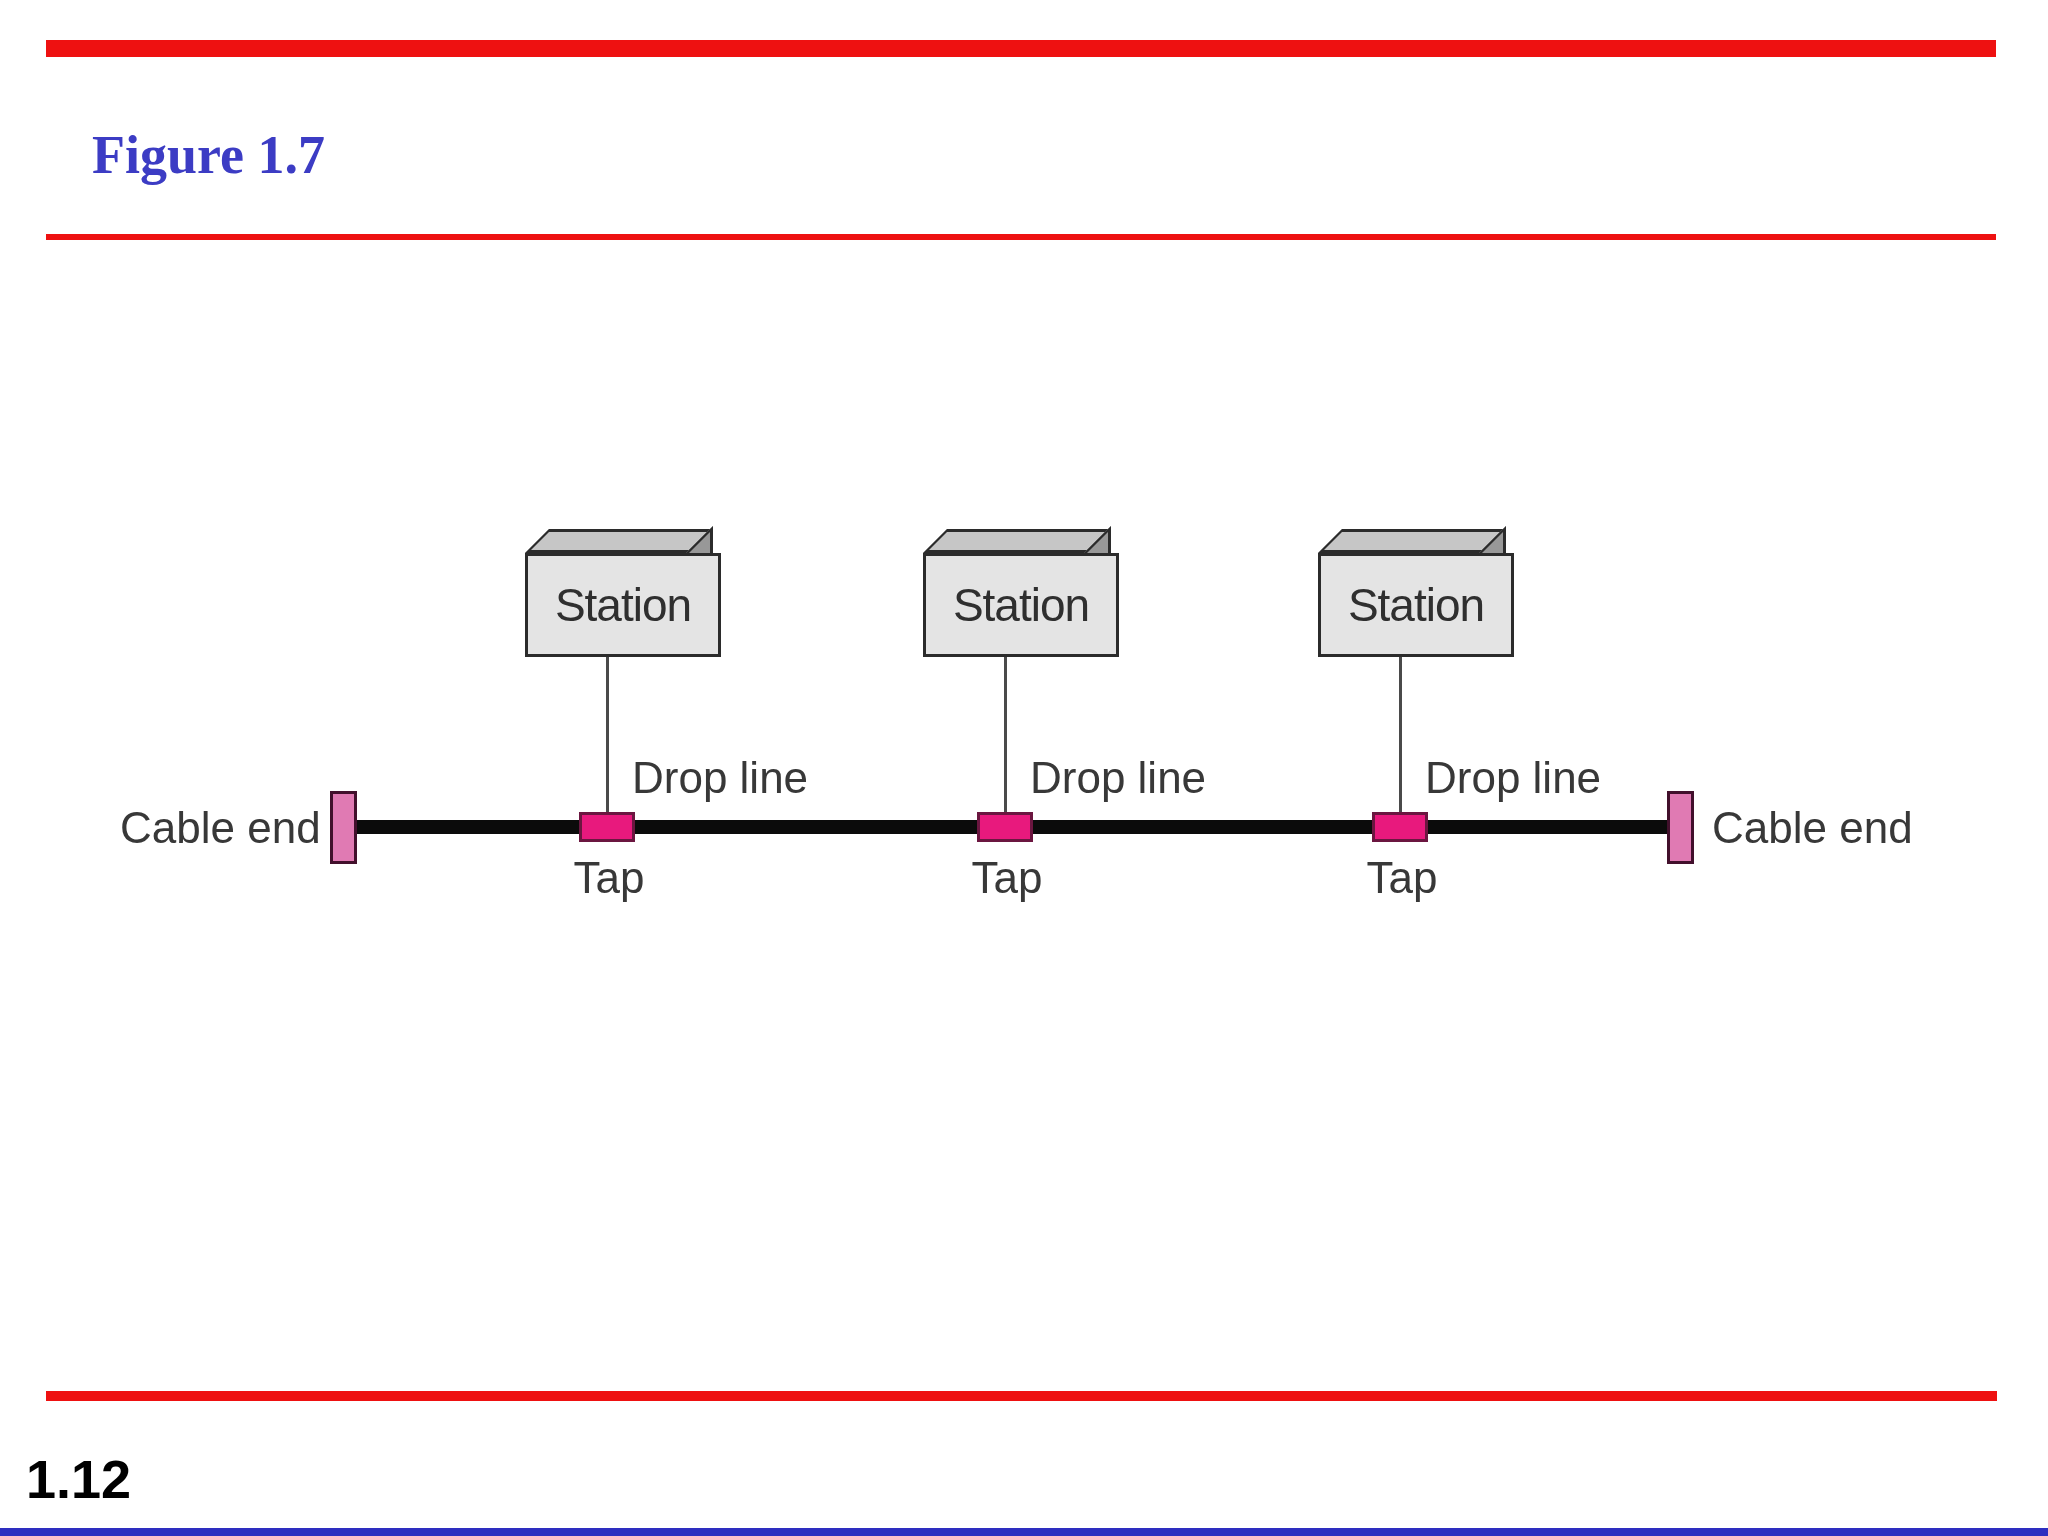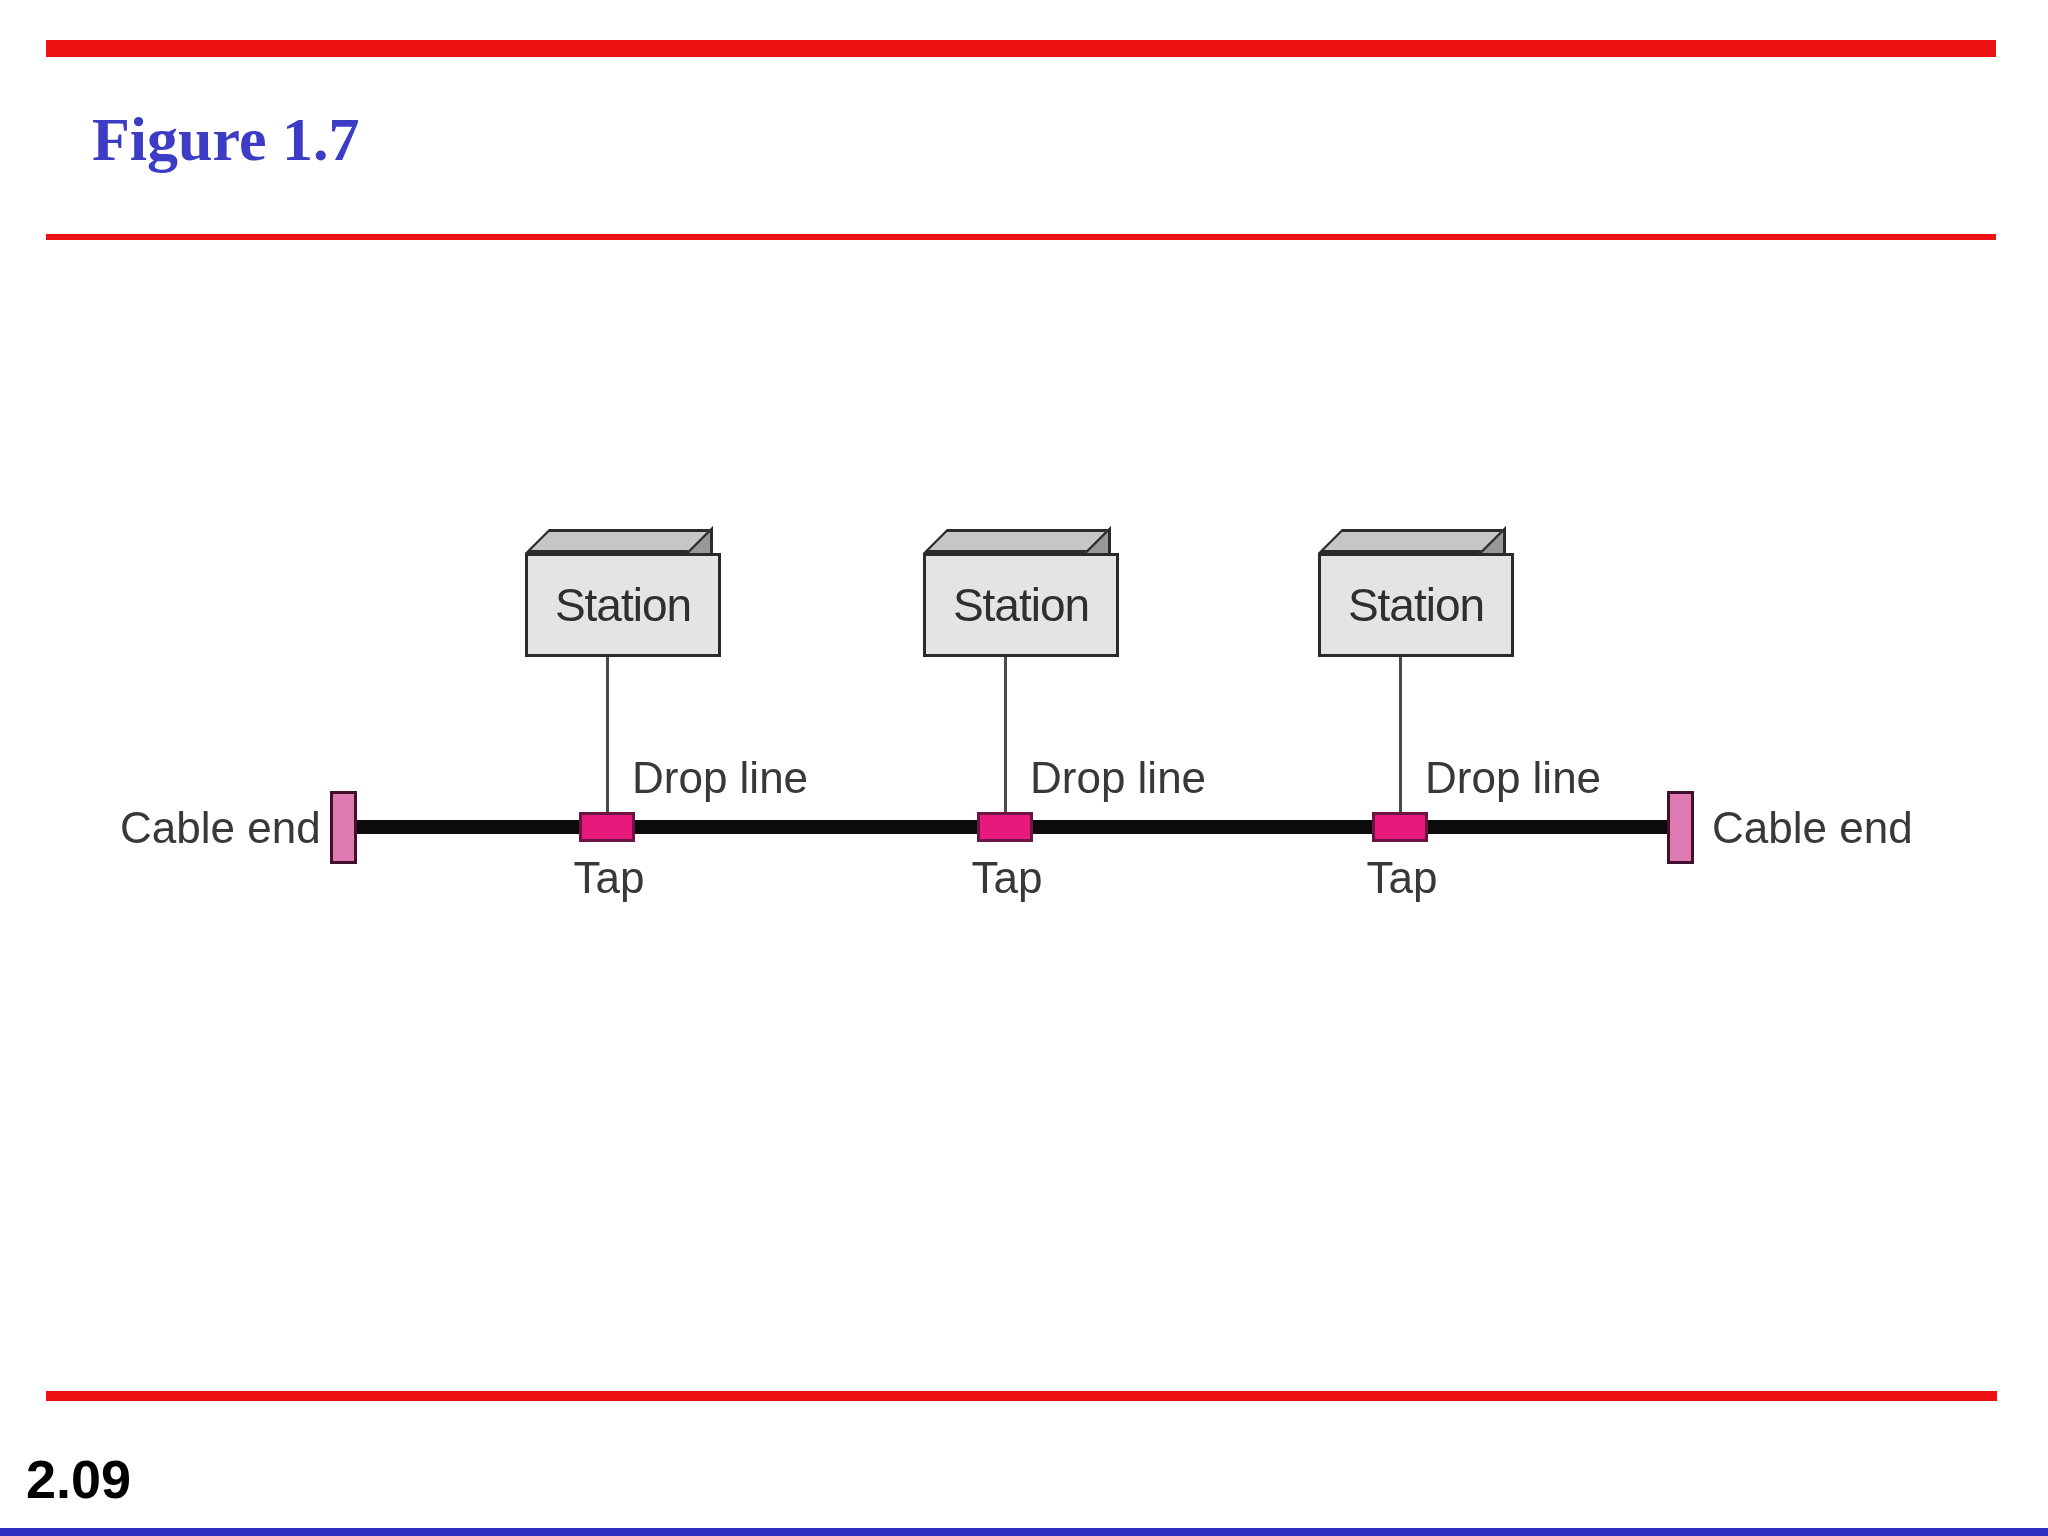--- a/index.html
+++ b/index.html
@@ -8,21 +8,21 @@
          font-family:"Liberation Sans",sans-serif;}
 
   
   .bar{position:absolute;background:#ee1111;}
   .top-bar{left:46px;top:40px;width:1950px;height:17px;}
   .title-rule{left:46px;top:234px;width:1950px;height:6px;}
   .bottom-bar{left:46px;top:1391px;width:1951px;height:10px;}
   .bottom-strip{position:absolute;left:0;top:1528px;width:2048px;height:8px;background:#2e2ec0;}
 
   .title-row{position:absolute;left:92px;top:108px;display:flex;align-items:baseline;gap:38px;white-space:nowrap;}
-  .fig-label{font-family:"Liberation Serif",serif;font-weight:bold;font-size:62px;line-height:1;color:#3c3cc4;}
+  .fig-label{font-family:"Liberation Serif",serif;font-weight:bold;font-size:54px;line-height:1;color:#3c3cc4;margin-top:20px;}
   .fig-caption{font-family:"Liberation Serif",serif;font-weight:bold;font-style:italic;font-size:63px;line-height:1;
                color:#151515;text-shadow:2px 2px 2px rgba(60,60,60,0.35);}
 
   
   .bus{position:absolute;left:356px;top:820px;width:1312px;height:14px;background:#0b0b0b;}
   .cable-end{position:absolute;width:27px;height:73px;top:791px;background:#e07ab3;border:3px solid #42102c;}
   .ce-left{left:330px;}
   .ce-right{left:1667px;}
   .diagram-label{position:absolute;color:#383838;font-size:44px;line-height:1;white-space:nowrap;}
   .ce-label-left{left:120px;top:806px;width:198px;text-align:right;}
@@ -98,16 +98,16 @@
     <div class="box-front">
       <span class="station-text">Station</span>
     </div>
     <div class="drop-line"></div>
     <div class="tap"></div>
     <div class="diagram-label drop-label">Drop line</div>
     <div class="diagram-label tap-label">Tap</div>
   </div>
 
   <div class="bar bottom-bar"></div>
-  <div class="page-number">2.09</div>
+  <div class="page-number">1.12</div>
   <div class="bottom-strip"></div>
 
 </div>
 
 </body></html>

